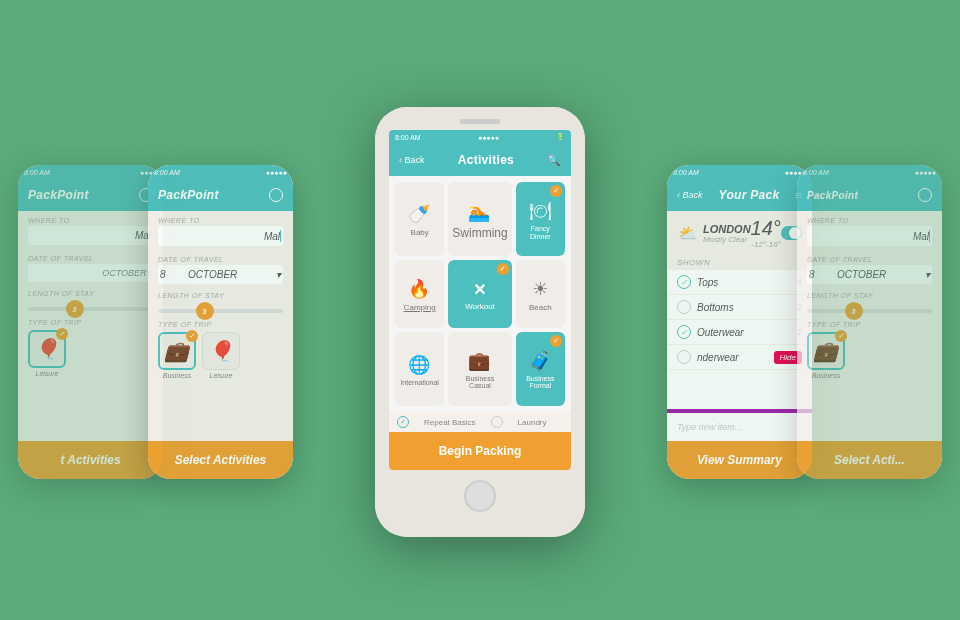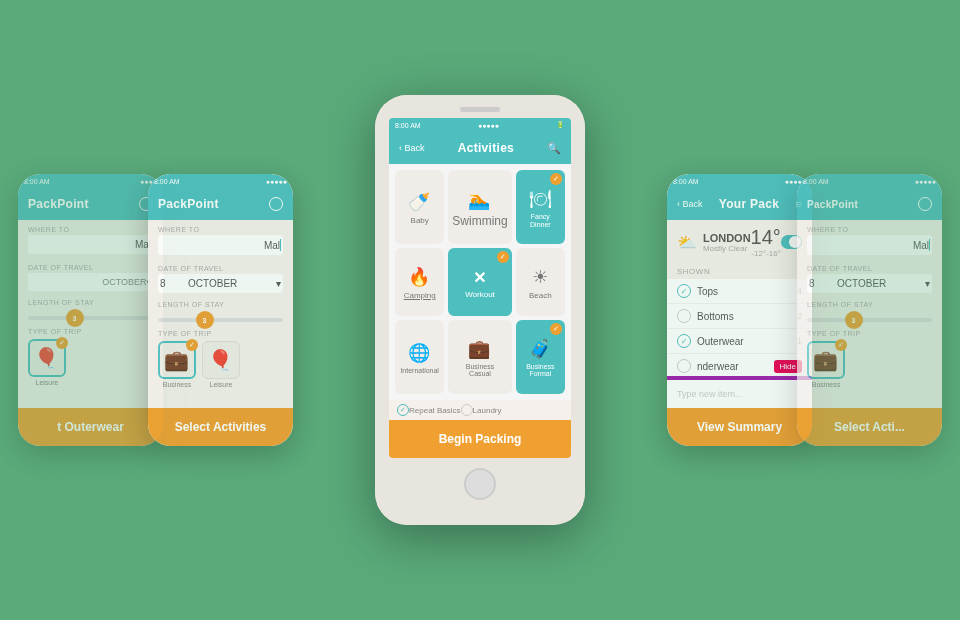--- a/index.html
+++ b/index.html
@@ -26,20 +26,21 @@
 
     
     .phone {
       position: absolute;
       display: flex;
       flex-direction: column;
       border-radius: 28px;
       background: #f0ede8;
       overflow: hidden;
       box-shadow: 0 8px 30px rgba(0,0,0,0.25);
+      margin-top: 12px;
     }
 
     
     .phone-center {
       width: 210px;
       height: 430px;
       border-radius: 32px;
       z-index: 10;
       top: 50%;
       left: 50%;
@@ -82,25 +83,26 @@
       height: 32px;
       border-radius: 50%;
       border: 2px solid #ccc;
       background: #ddd;
       margin-top: 10px;
     }
 
     
     .phone-side {
       width: 145px;
-      height: 272px;
+      height: 314px;
       border-radius: 22px;
       z-index: 5;
       display: flex;
       flex-direction: column;
+      font-style: italic;
     }
 
     .phone-side .phone-screen-side {
       width: 100%;
       height: 100%;
       border-radius: 22px;
       overflow: hidden;
       display: flex;
       flex-direction: column;
     }
@@ -336,21 +338,21 @@
       justify-content: center;
       font-size: 7px;
       color: white;
     }
     .activities-footer {
       display: flex;
       align-items: center;
       padding: 4px 8px;
       font-size: 8px;
       color: #888;
-      gap: 0;
+      gap: 15px;
       background: #f5f0eb;
       flex-shrink: 0;
     }
     .check-circle {
       width: 12px;
       height: 12px;
       border-radius: 50%;
       border: 1.5px solid #4dbfbf;
       display: flex;
       align-items: center;
@@ -525,21 +527,21 @@
                 🎈
                 <div class="check-badge">✓</div>
               </div>
               <span style="font-size:7px;margin-top:2px;">Leisure</span>
             </div>
           </div>
         </div>
         <div style="flex:1;"></div>
       </div>
       <div class="cta-bar">
-        <span>t Outerwear</span>
+        <span>t Activities</span>
       </div>
     </div>
   </div>
 
   <div class="phone phone-side phone-left1" style="left:148px;">
     <div class="phone-screen-side" style="display:flex;flex-direction:column;">
       <div class="app-status-bar">
         <span>8:00 AM</span>
         <span>●●●●●</span>
       </div>

